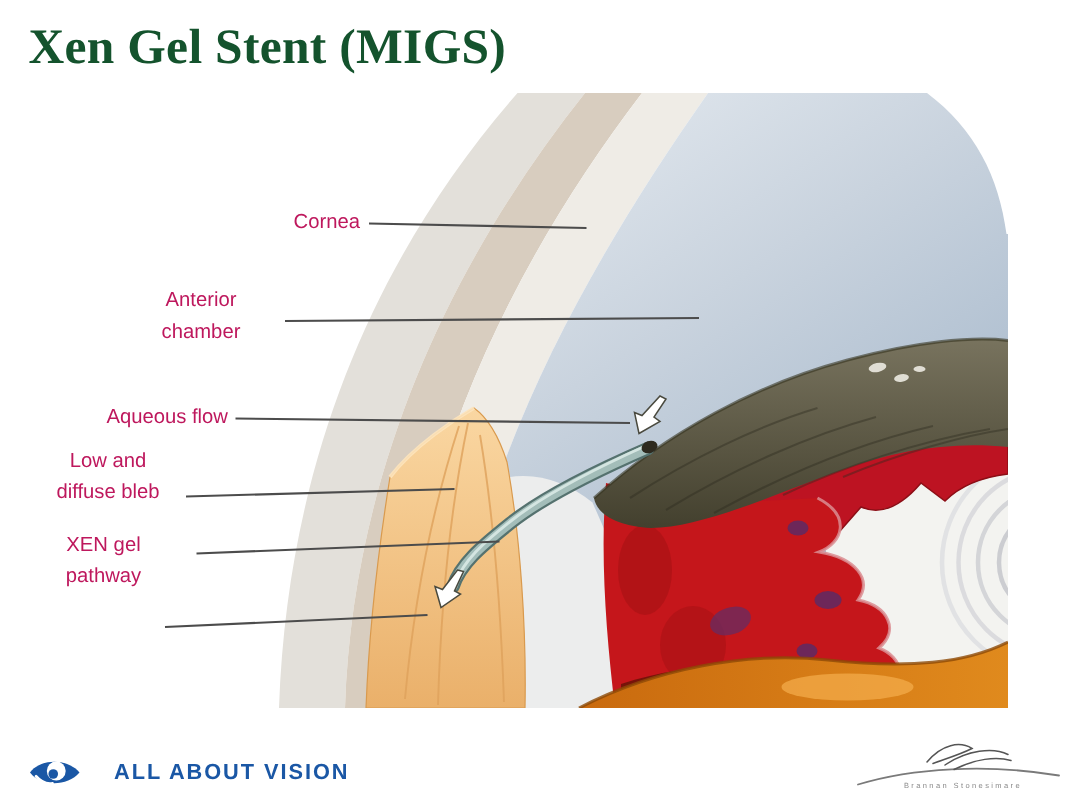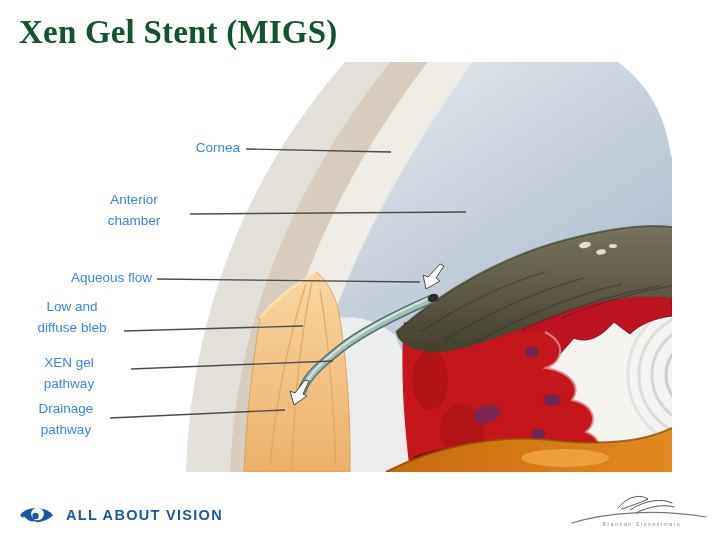--- a/index.html
+++ b/index.html
@@ -2,29 +2,29 @@
 <html><head>
 <meta charset="utf-8">
 <style>
   html,body{margin:0;padding:0;background:#fff;}
   .stage{position:relative;width:720px;height:539px;background:#ffffff;overflow:hidden;
          font-family:"Liberation Sans",sans-serif;}
   .page-title{position:absolute;left:19px;top:14px;
               font-family:"Liberation Serif",serif;font-weight:bold;
               font-size:33px;letter-spacing:.2px;color:#14532d;}
   .art-svg{position:absolute;left:0;top:0;}
-  .lbl{position:absolute;font-size:13.5px;line-height:21px;color:#3b82f6;text-align:center;}
+  .lbl{position:absolute;font-size:13.5px;line-height:21px;color:#be185d;text-align:center;}
   .lbl.right{text-align:right;}
   #lbl-cornea{left:160px;top:137px;width:80px;}
   #lbl-anterior{left:80px;top:189px;width:108px;}
   #lbl-aqueous{left:40px;top:267px;width:112px;}
   #lbl-bleb{left:22px;top:296px;width:100px;}
   #lbl-xen{left:28px;top:352px;width:82px;}
   #lbl-drainage{left:24px;top:398px;width:84px;}
-  .brand-row{position:absolute;left:22px;top:500px;height:30px;display:flex;align-items:center;}
+  .brand-row{position:absolute;left:32px;top:500px;height:30px;display:flex;align-items:center;}
   .brand-text{margin-left:8px;font-weight:bold;font-size:14.5px;letter-spacing:1.3px;color:#1a57a5;}
   .sig-text{position:absolute;left:576px;top:521px;width:132px;text-align:center;
             font-size:5px;letter-spacing:1.6px;color:#8a8a8a;white-space:nowrap;overflow:hidden;}
 </style>
 </head>
 <body>
 
 <div class="stage">
 
   <div class="page-title">Xen Gel Stent (MIGS)</div>
@@ -177,24 +177,20 @@
     <div>Aqueous flow</div>
   </div>
   <div class="lbl" id="lbl-bleb">
     <div>Low and</div>
     <div>diffuse bleb</div>
   </div>
   <div class="lbl" id="lbl-xen">
     <div>XEN gel</div>
     <div>pathway</div>
   </div>
-  <div class="lbl" id="lbl-drainage">
-    <div>Drainage</div>
-    <div>pathway</div>
-  </div>
 
   <div class="brand-row">
     <span class="brand-text" style="margin-left:44px;">ALL ABOUT VISION</span>
   </div>
 
   <div class="sig-text">Brannan Stonesimare</div>
 
 </div>
 
 </body></html>

